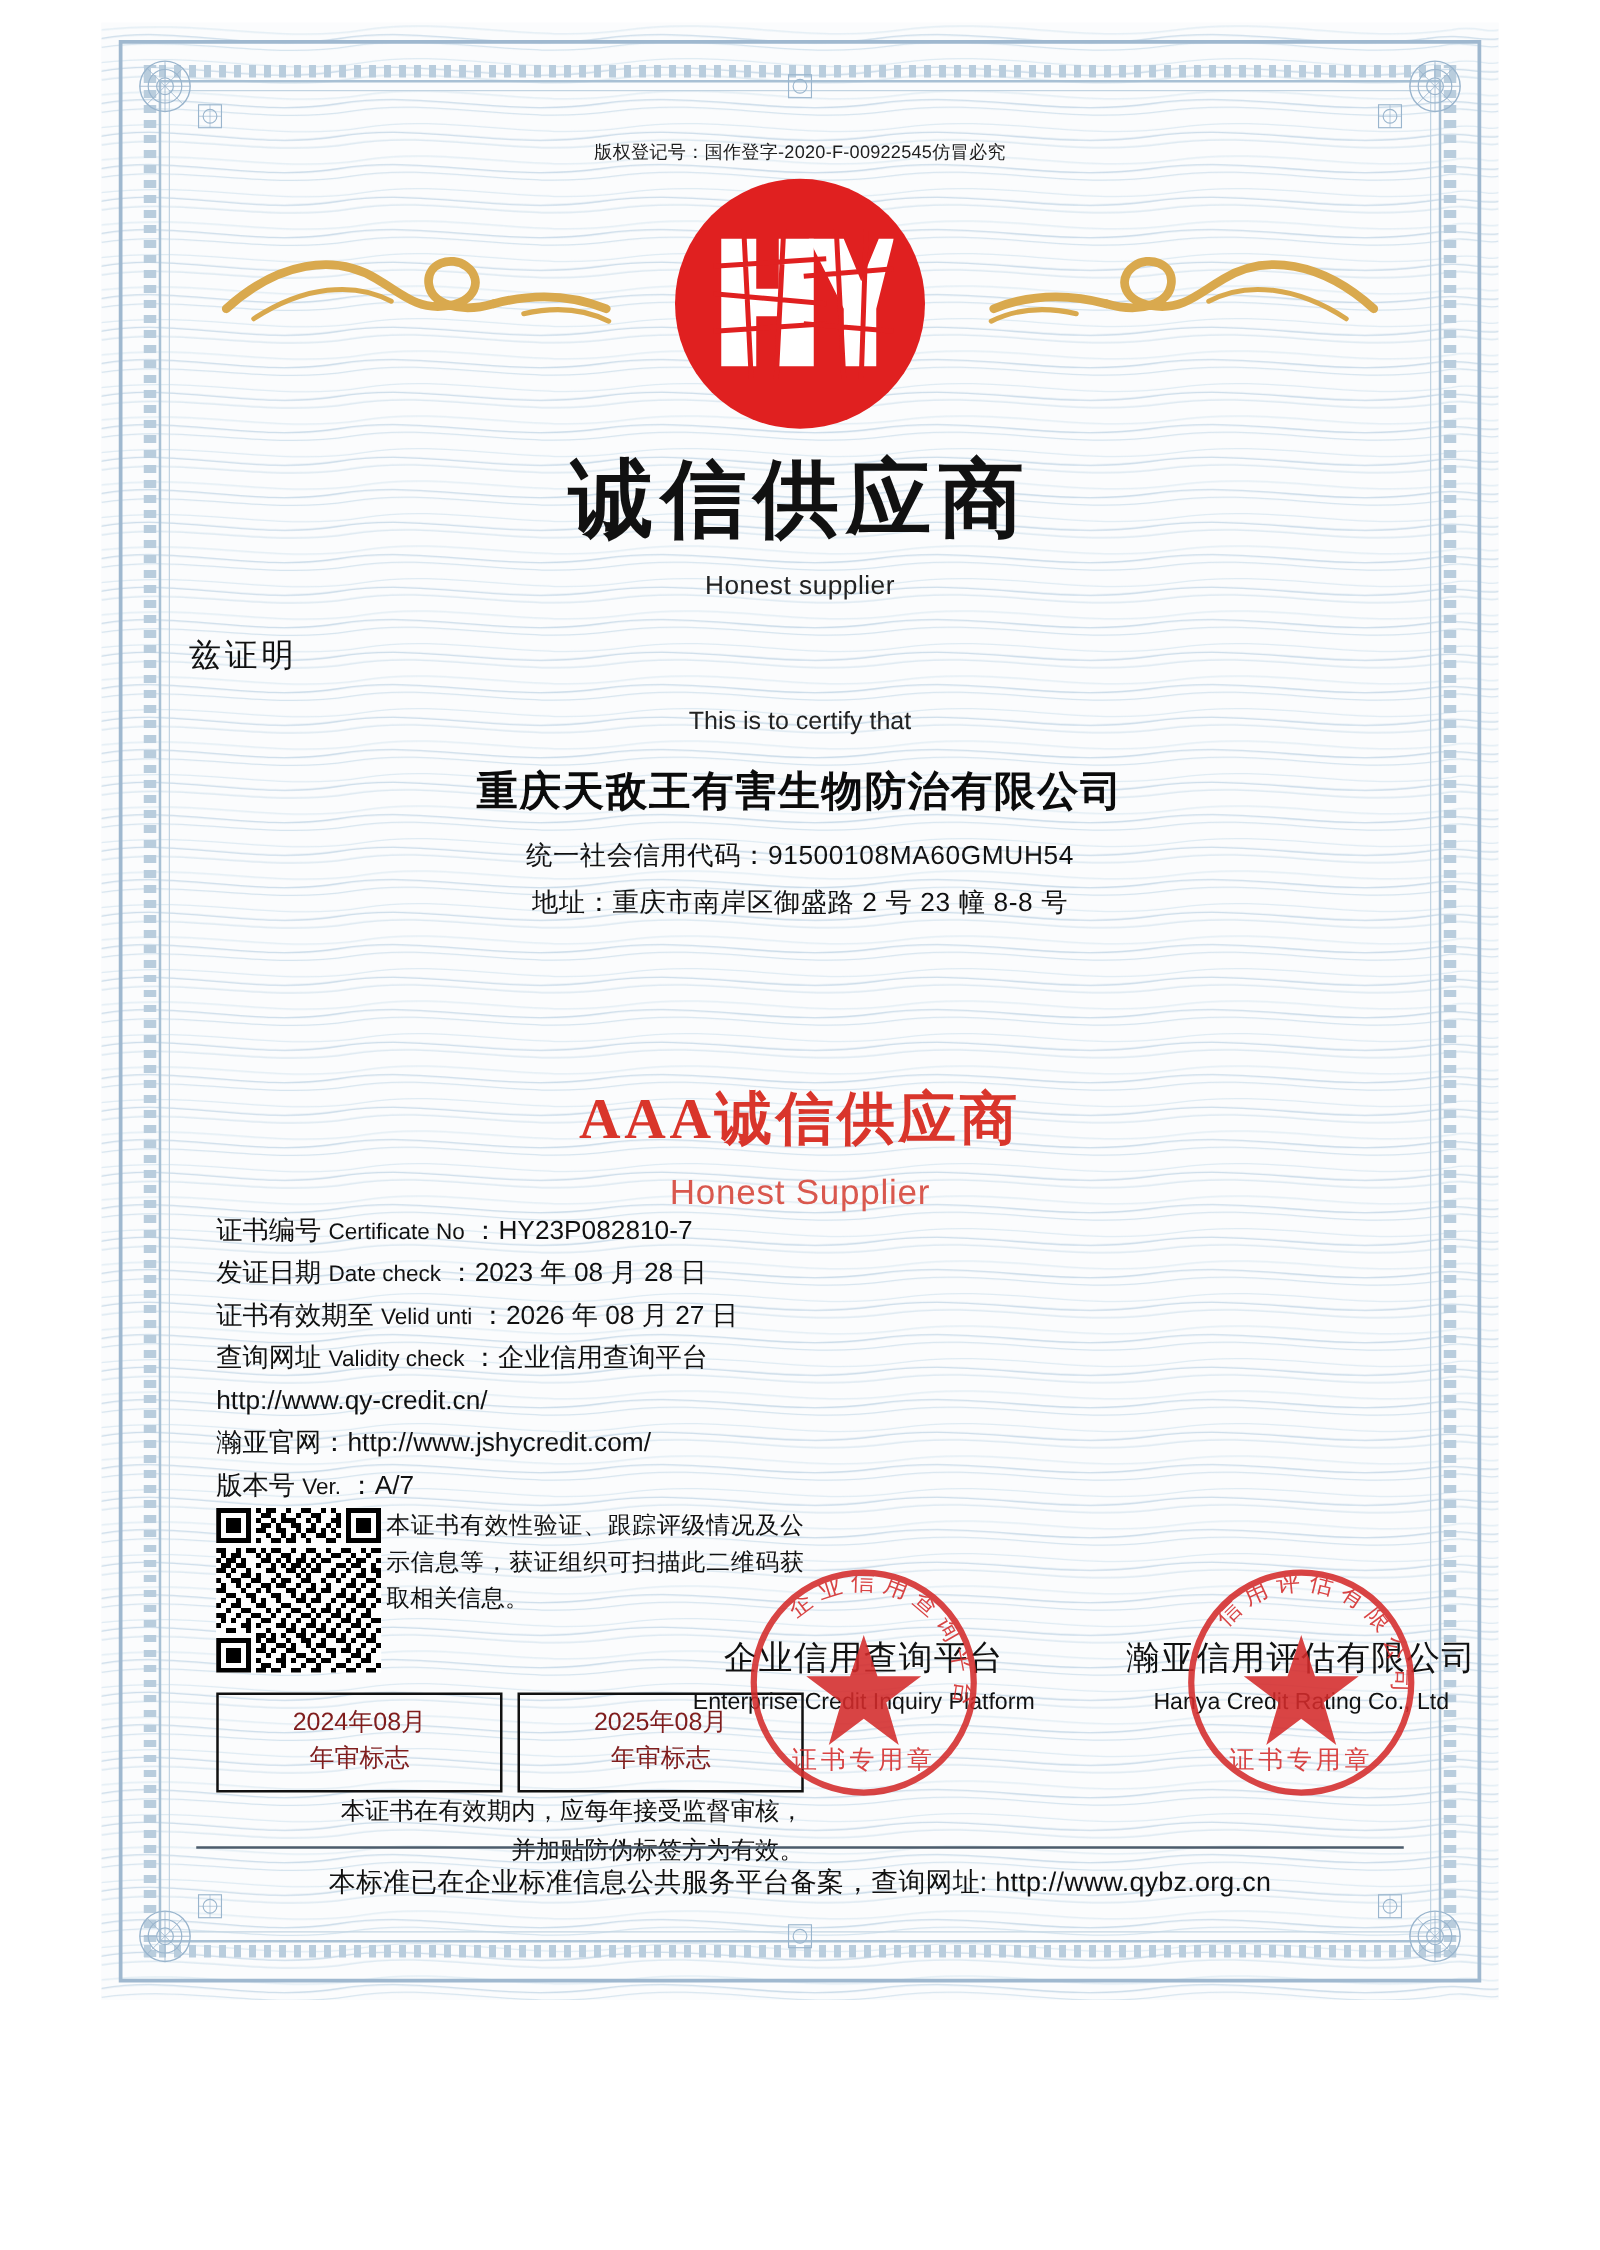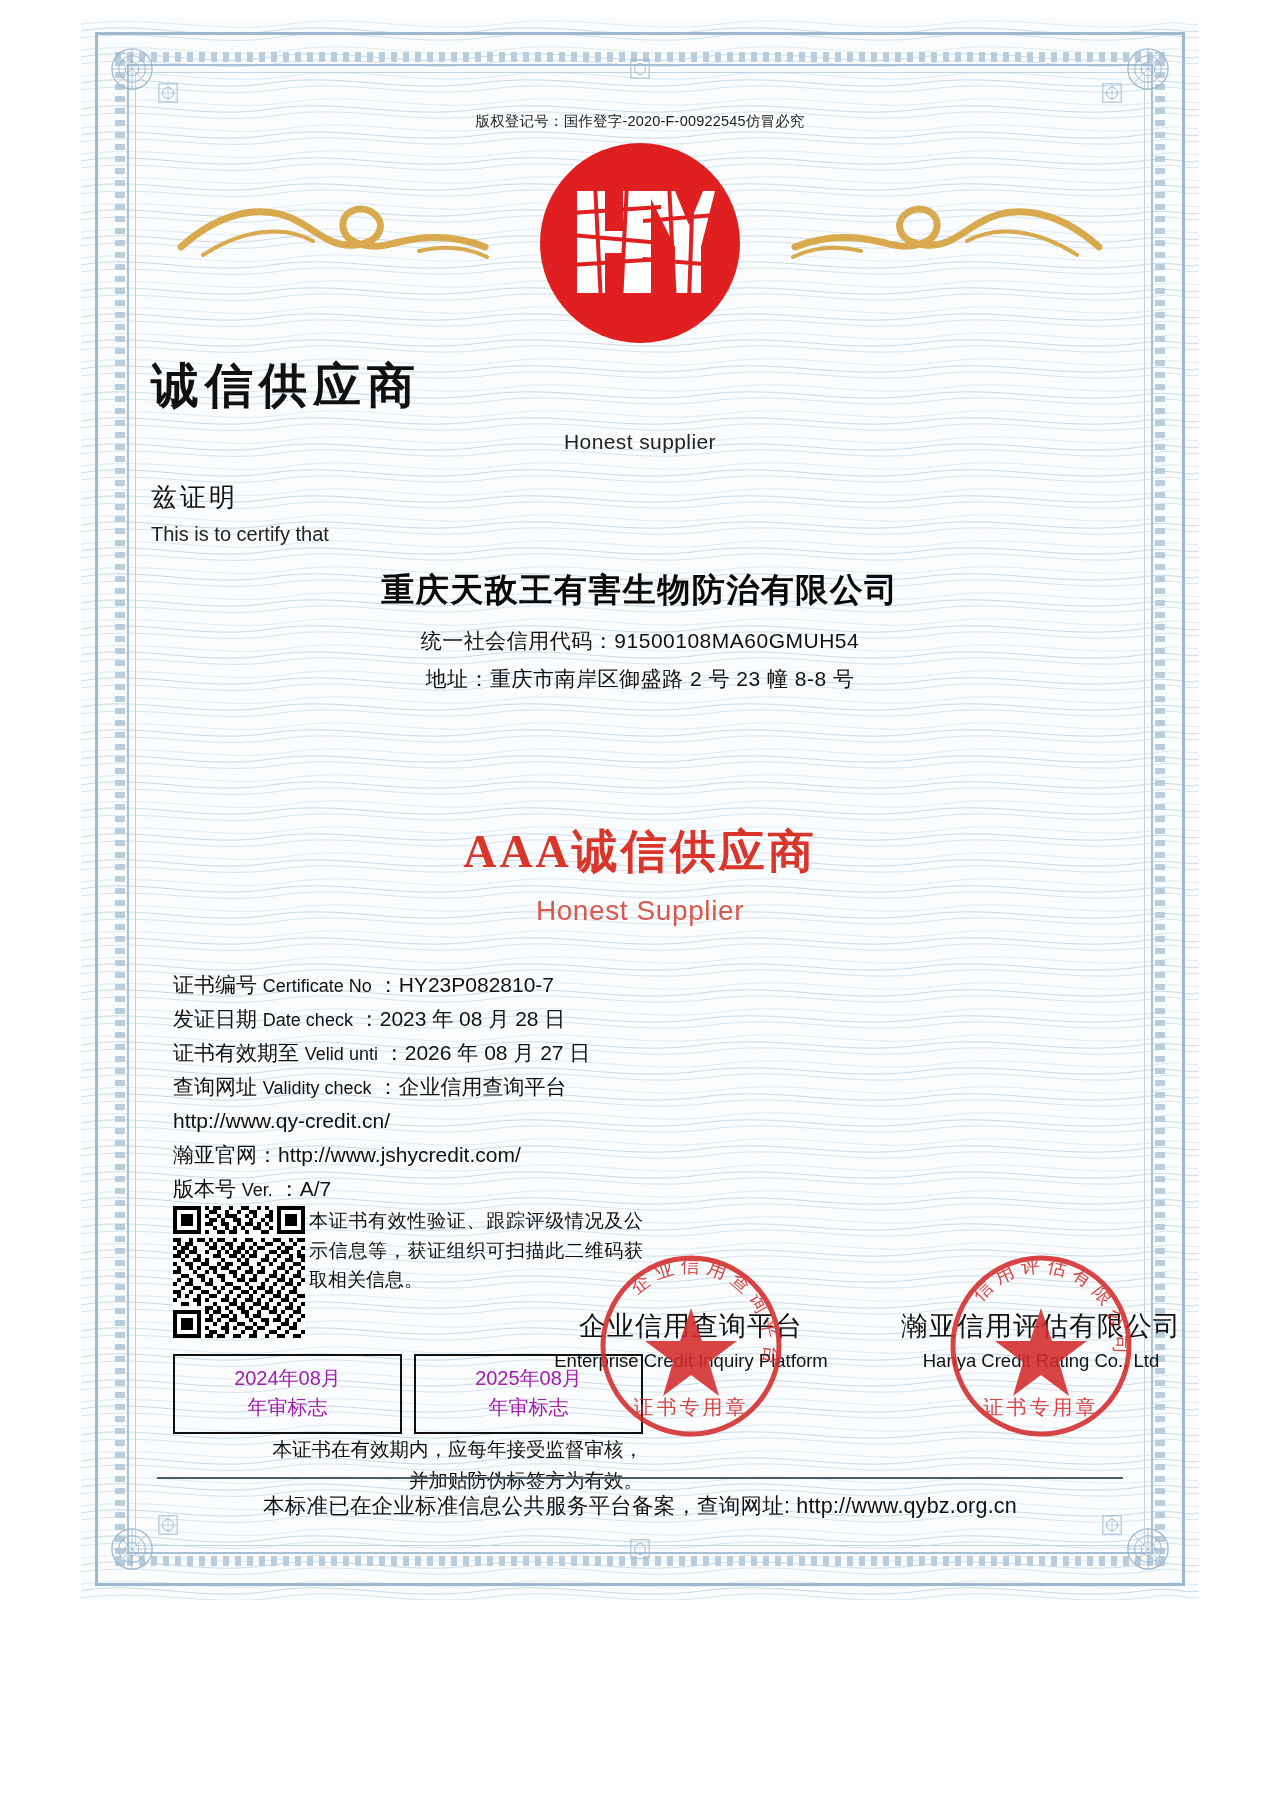--- a/index.html
+++ b/index.html
@@ -123,46 +123,47 @@
     width: 200px; height: 200px;
     border-radius: 50%;
     background: #e02020;
     display: flex;
     align-items: center;
     justify-content: center;
   }
   .logo-circle svg { width: 150px; height: 140px; }
 
   .title-cn {
-    text-align: left;
+    text-align: center;
     font-family: "Liberation Serif", serif;
-    font-size: 48px;
+    font-size: 68px;
     font-weight: bold;
     color: #111;
     letter-spacing: 6px;
     margin-top: 2px;
   }
   .title-en {
     text-align: center;
     font-size: 21px;
     color: #222;
     margin-top: 12px;
     letter-spacing: .4px;
   }
   .certify-cn {
     text-align: left;
     font-size: 26px;
     color: #111;
     margin-top: 26px;
     letter-spacing: 3px;
   }
   .certify-en {
+    text-align: center;
     font-size: 20px;
     color: #222;
-    margin-top: 8px;
+    margin-top: 24px;
   }
   .company-name {
     text-align: center;
     font-size: 33px;
     font-weight: bold;
     color: #0b0b0b;
     margin-top: 22px;
     letter-spacing: 1.5px;
   }
   .company-meta {
@@ -238,21 +239,21 @@
     gap: 12px;
     margin-top: 16px;
   }
   .year-stamp {
     flex: 1;
     border: 2px solid #111;
     text-align: center;
     padding: 8px 0 10px 0;
     font-size: 20px;
     line-height: 1.45;
-    color: #a21caf;
+    color: #7f1d1d;
   }
   .notice {
     font-size: 19.5px;
     line-height: 1.6;
     color: #111;
     text-align: right;
   }
 
   
   .seals {

